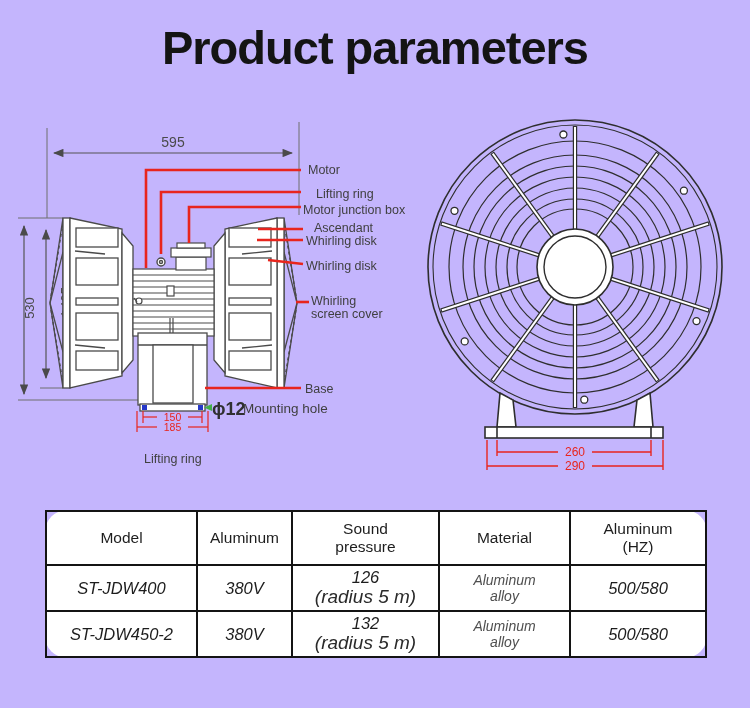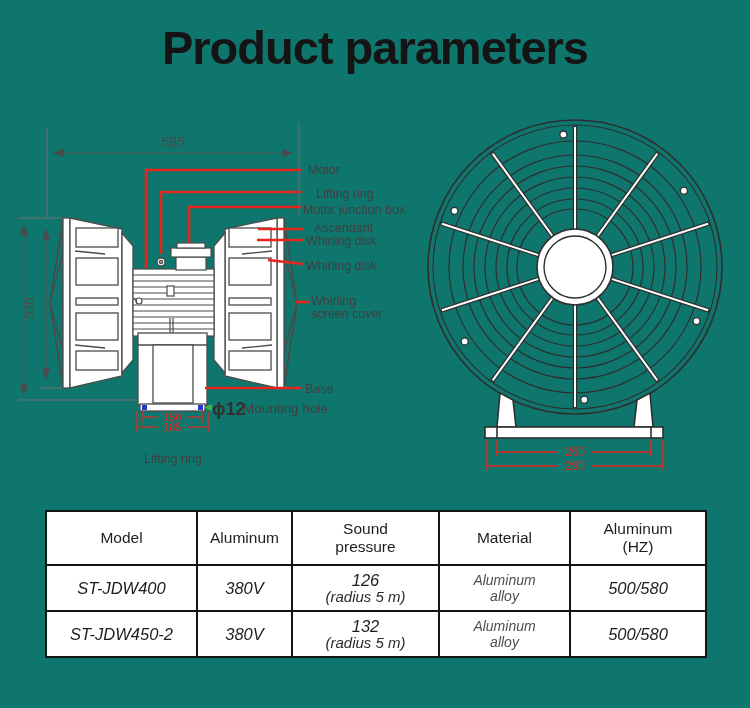--- a/index.html
+++ b/index.html
@@ -1,35 +1,35 @@
 <!DOCTYPE html>
 <html><head>
 <meta charset="utf-8">
 <style>
   html,body{margin:0;padding:0;background:#fff;}
-  .page{position:relative;width:750px;height:708px;background:#0f766e;overflow:hidden;
+  .page{position:relative;width:750px;height:708px;background:#c4b5fd;overflow:hidden;
         font-family:"Liberation Sans",sans-serif;}
   .title{position:absolute;left:0;top:20px;width:750px;text-align:center;
          font-size:47px;font-weight:800;letter-spacing:-1px;color:#141414;margin:0;}
   svg{position:absolute;left:0;top:0;}
   svg text{font-family:"Liberation Sans",sans-serif;}
   .lbl{font-size:12.5px;fill:#3f3f3f;}
   .dimtxt{font-size:14px;fill:#4a4a4a;}
   .dimv{font-size:13px;fill:#4a4a4a;}
   .reddim{font-size:10.5px;fill:#e8251d;}
   .reddim2{font-size:12px;fill:#e8251d;}
   .phi{font-size:18px;font-weight:bold;fill:#303030;}
   .mount{font-size:13.5px;fill:#3f3f3f;}
   .ptable{position:absolute;left:45px;top:510px;}
-  table{border-collapse:collapse;table-layout:fixed;width:660px;background:#fff;}
+  table{border-collapse:collapse;table-layout:fixed;width:660px;background:#fff;border-radius:22px;}
   td,th{border:2px solid #141414;text-align:center;vertical-align:middle;
         padding:0;color:#1d1d1d;font-weight:normal;}
   th{height:52px;font-size:15.5px;line-height:1.15;}
   td{height:44px;font-size:16.5px;line-height:1.1;font-style:italic;}
-  .cell-note{font-size:15px;color:#2a2a2a;}
+  .cell-note{font-size:19px;color:#2a2a2a;}
   .mat{font-size:14px;color:#4f4f4f;line-height:1.15;}
   .hline:empty,.subline:empty{display:none;}
 </style>
 </head>
 <body>
 
 <div class="page">
 
   <h1 class="title">Product parameters</h1>
 

